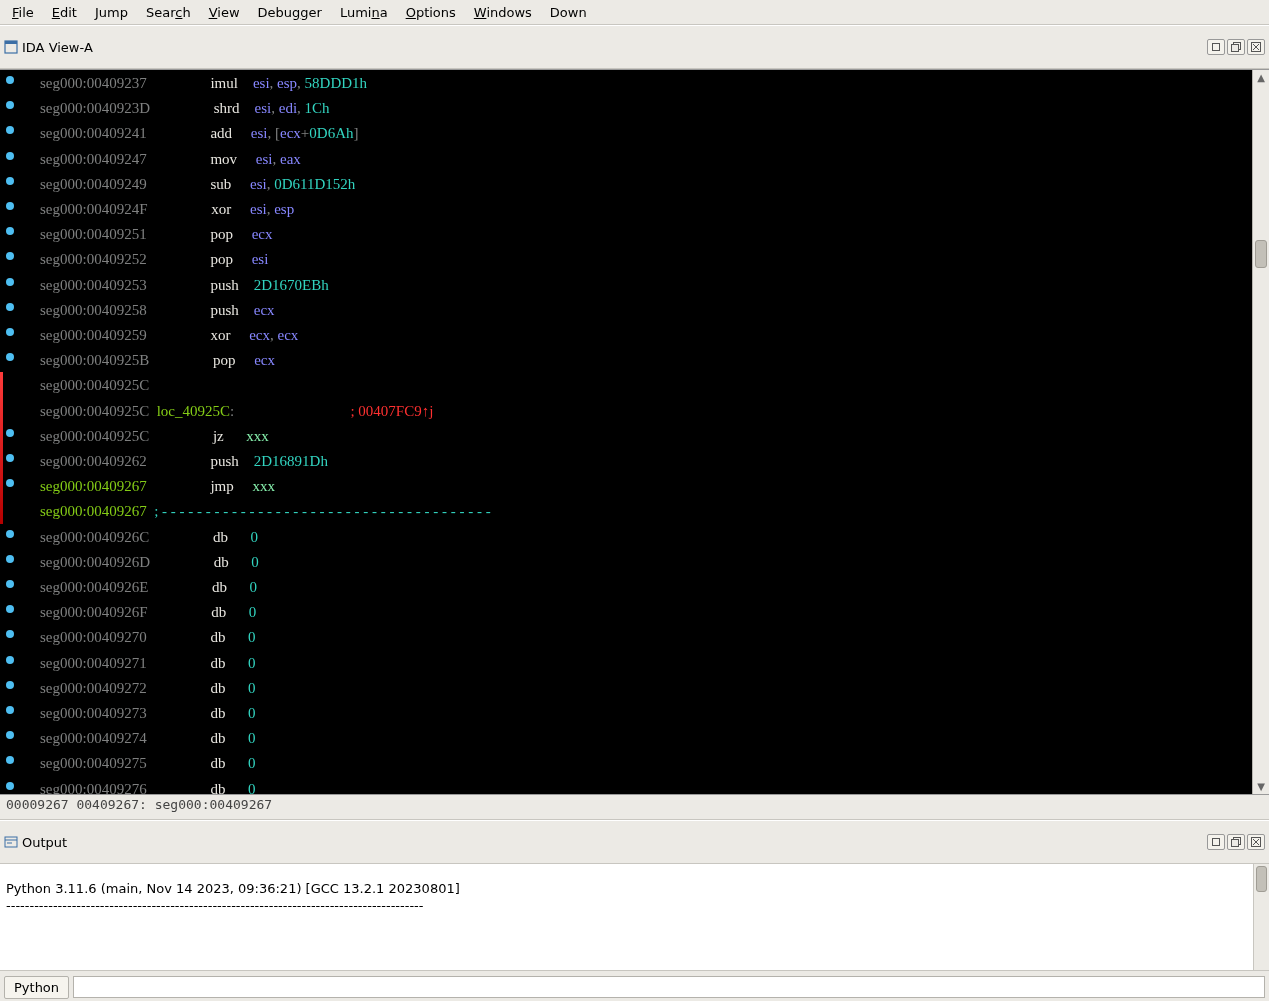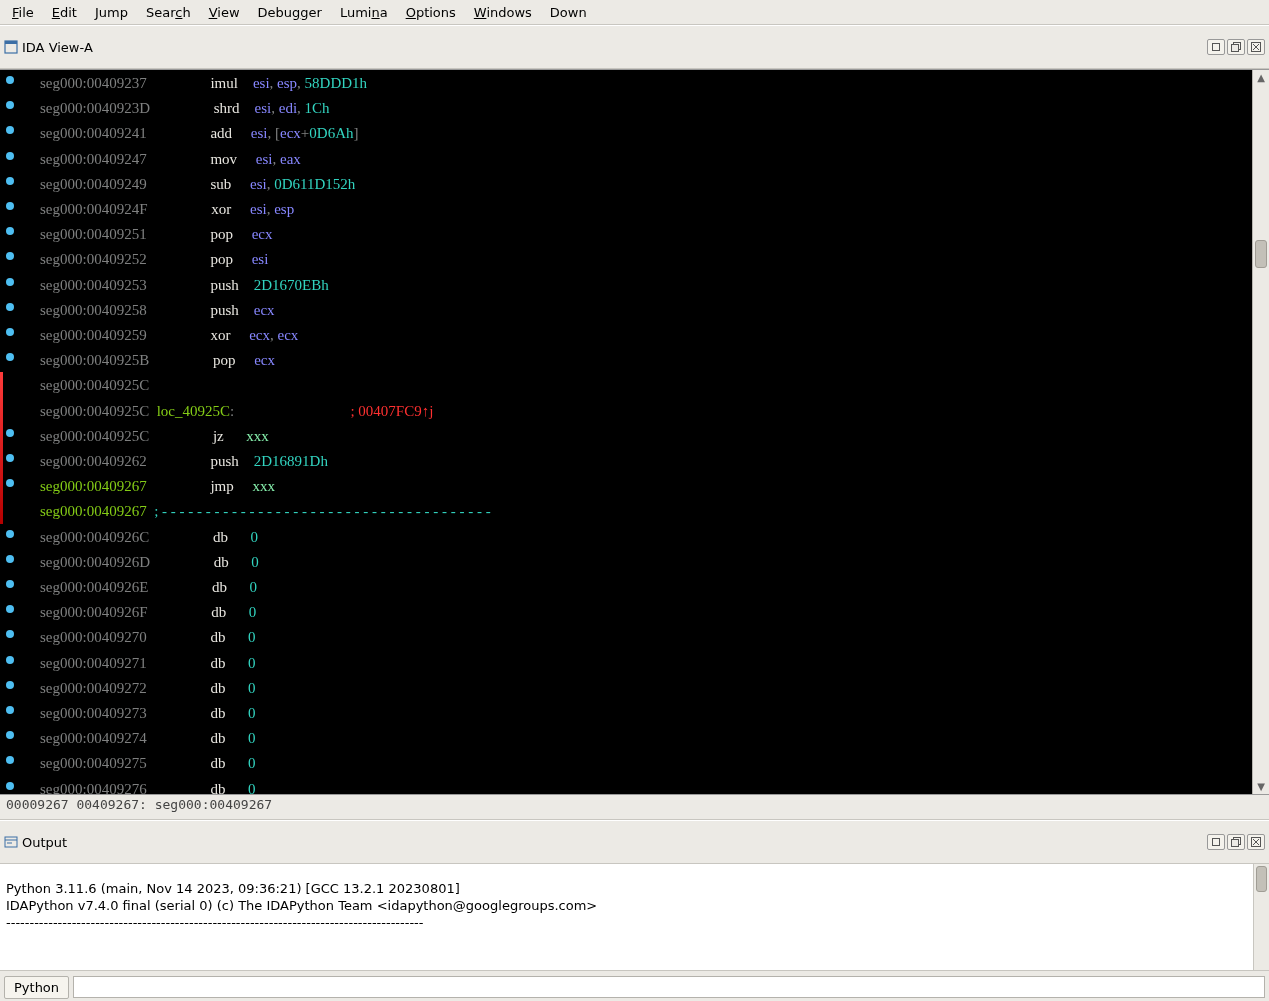--- a/index.html
+++ b/index.html
@@ -154,21 +154,20 @@
         <svg viewBox="0 0 10 10">
           <rect x="0.5" y="0.5" width="9" height="9" fill="none" stroke="#555"></rect>
           <path d="M2 2 L8 8 M8 2 L2 8" stroke="#555"></path>
         </svg>
       </span>
   </span>
 </div>
 
 <div id="output-body">
   <div id="out-line1">Python 3.11.6 (main, Nov 14 2023, 09:36:21) [GCC 13.2.1 20230801]</div>
-  <div id="out-line2">IDAPython v7.4.0 final (serial 0) (c) The IDAPython Team &lt;idapython@googlegroups.com&gt;</div>
   <div id="out-line3">-----------------------------------------------------------------------------------------</div>
   <div class="scroll">
       <div class="thumb"></div>
     </div>
 </div>
 
 <div id="cmdline">
   <div id="cmd-lang">Python</div>
   <input id="cmd-input" placeholder="" style="">
 </div>

